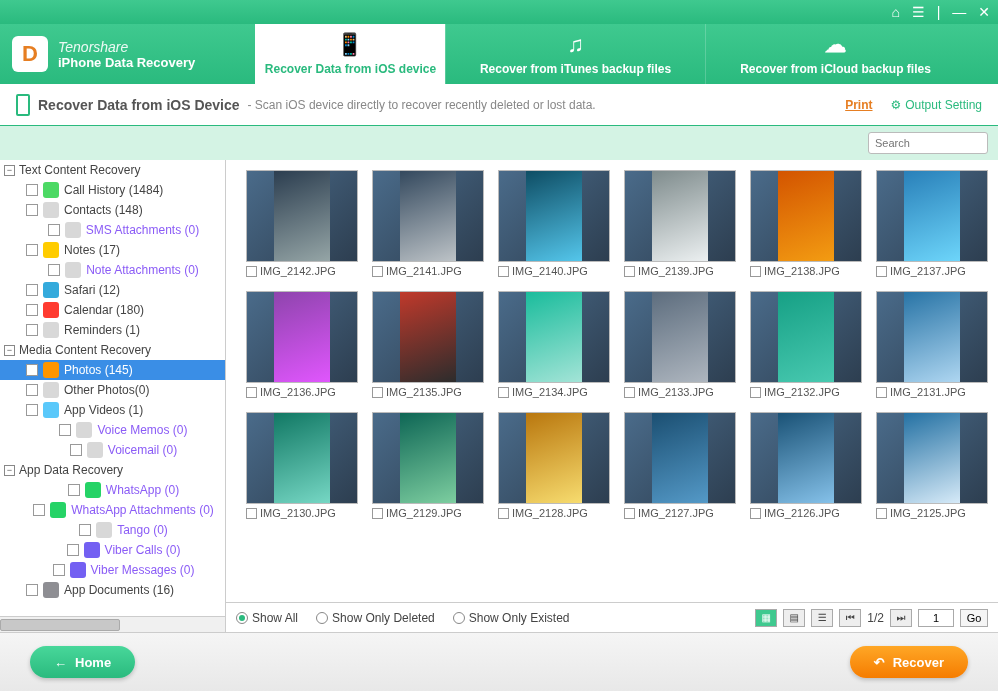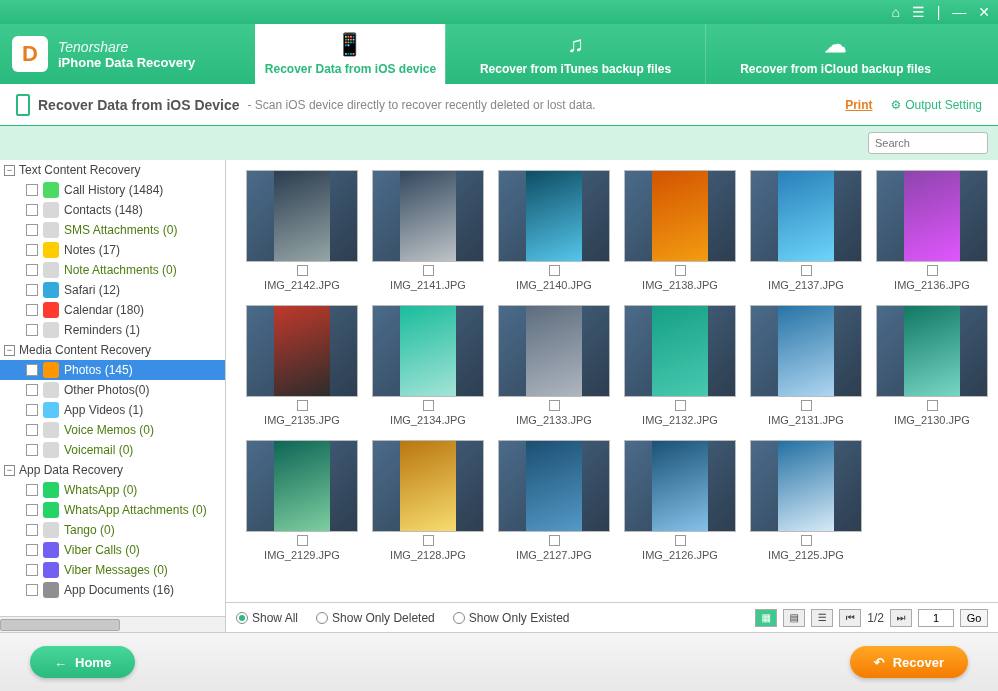--- a/index.html
+++ b/index.html
@@ -31,32 +31,32 @@
 
 .toolbar { height: 34px; background: #d4f3e4; display: flex; align-items: center; padding: 0 10px; }
 .search-box { margin-left: auto; width: 120px; height: 22px; border: 1px solid #bbb; border-radius: 3px; padding: 0 6px; font-size: 11px; }
 
 .content { display: flex; height: 472px; }
 .sidebar { width: 226px; border-right: 1px solid #ccc; overflow-y: auto; overflow-x: hidden; background: #fff; position: relative; }
 .cat-header { display: flex; align-items: center; gap: 4px; padding: 3px 4px; font-size: 12px; color: #444; cursor: pointer; }
 .cat-toggle { width: 11px; height: 11px; border: 1px solid #888; display: inline-flex; align-items: center; justify-content: center; font-size: 9px; color: #555; }
 .tree-item { display: flex; align-items: center; gap: 5px; padding: 2px 4px 2px 26px; font-size: 12px; color: #444; cursor: pointer; height: 20px; }
 .tree-item.selected { background: #3a8ee6; color: #fff; }
-.tree-item.muted { color: #4d7c0f; }
+.tree-item.muted { color: #8b5cf6; justify-content: center; }
 .tree-check { width: 12px; height: 12px; border: 1px solid #999; background: #fff; flex-shrink: 0; }
 .tree-icon { width: 16px; height: 16px; border-radius: 3px; flex-shrink: 0; display: inline-flex; align-items: center; justify-content: center; font-size: 10px; color: #fff; }
 .scroll-h { position: absolute; bottom: 0; left: 0; right: 0; height: 16px; background: #f0f0f0; border-top: 1px solid #ccc; }
 .scroll-h-thumb { position: absolute; left: 0; top: 2px; width: 120px; height: 12px; background: #c8c8c8; border: 1px solid #aaa; border-radius: 2px; }
 
 .gallery { flex: 1; display: flex; flex-direction: column; }
 .thumbs { flex: 1; padding: 10px 10px 0 20px; overflow: hidden; display: grid; grid-template-columns: repeat(6, 1fr); gap: 14px 14px; align-content: start; }
 .thumb { display: flex; flex-direction: column; }
 .thumb-img { width: 100%; height: 92px; background: linear-gradient(135deg, #4a6b8a, #2d3e50); border: 1px solid #bbb; display: flex; align-items: center; justify-content: center; overflow: hidden; position: relative; }
 .thumb-img-inner { width: 56px; height: 100%; background-size: cover; background-position: center; }
-.thumb-label { display: flex; align-items: center; gap: 3px; padding-top: 3px; font-size: 11px; color: #555; flex-direction: column; }
+.thumb-label { display: flex; align-items: center; gap: 3px; padding-top: 3px; font-size: 11px; color: #555; }
 .thumb-check { width: 11px; height: 11px; border: 1px solid #999; flex-shrink: 0; }
 
 .gallery-footer { height: 30px; border-top: 1px solid #ccc; display: flex; align-items: center; padding: 0 10px; gap: 18px; font-size: 12px; color: #444; }
 .radio-group { display: flex; align-items: center; gap: 4px; cursor: pointer; }
 .radio { width: 12px; height: 12px; border: 1px solid #888; border-radius: 50%; display: inline-flex; align-items: center; justify-content: center; }
 .radio.checked::after { content: ''; width: 6px; height: 6px; background: #2aba7e; border-radius: 50%; }
 .view-controls { margin-left: auto; display: flex; gap: 6px; align-items: center; }
 .view-btn { width: 22px; height: 18px; border: 1px solid #aaa; background: #eee; cursor: pointer; display: inline-flex; align-items: center; justify-content: center; font-size: 10px; }
 .view-btn.active { background: #3fc98f; color: #fff; }
 .page-input { width: 36px; height: 18px; border: 1px solid #aaa; text-align: center; font-size: 11px; }
@@ -252,20 +252,29 @@
             <span>IMG_2141.JPG</span>
           </div>
         </div>
         <div class="thumb">
           <div class="thumb-img">
             <div class="thumb-img-inner" style="background:linear-gradient(160deg, #0e4d64, #54c6eb)"></div>
           </div>
           <div class="thumb-label">
             <span class="thumb-check"></span>
             <span>IMG_2140.JPG</span>
+          </div>
+        </div>
+        <div class="thumb">
+          <div class="thumb-img">
+            <div class="thumb-img-inner" style="background:linear-gradient(160deg, #7f8c8d, #ecf0f1)"></div>
+          </div>
+          <div class="thumb-label">
+            <span class="thumb-check"></span>
+            <span>IMG_2139.JPG</span>
           </div>
         </div>
         <div class="thumb">
           <div class="thumb-img">
             <div class="thumb-img-inner" style="background:linear-gradient(160deg, #d35400, #f39c12)"></div>
           </div>
           <div class="thumb-label">
             <span class="thumb-check"></span>
             <span>IMG_2138.JPG</span>
           </div>

